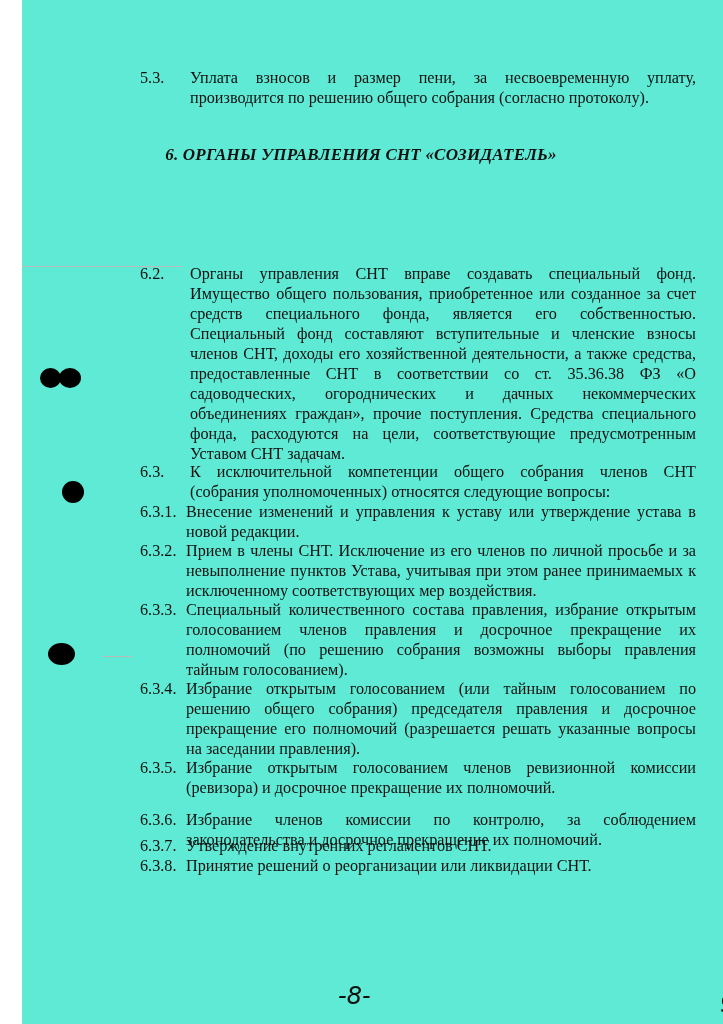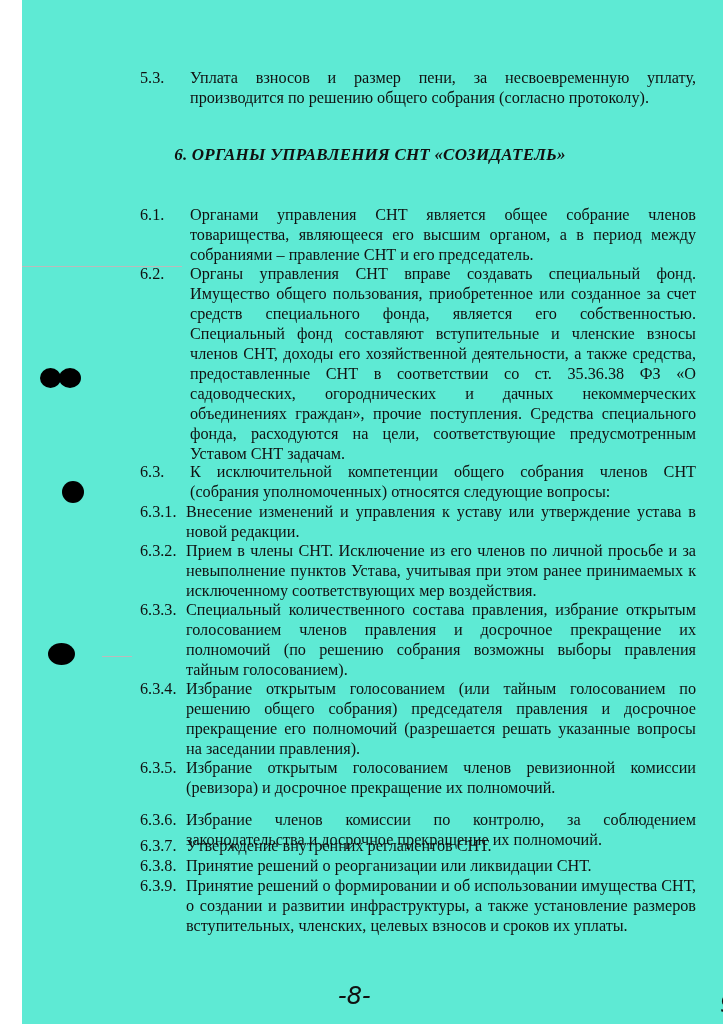--- a/index.html
+++ b/index.html
@@ -3,21 +3,21 @@
 <meta charset="utf-8">
 <style>
   html, body { margin:0; padding:0; background:#ffffff; }
   body { width:723px; height:1024px; position:relative; overflow:hidden;
          font-family:"Liberation Serif", "DejaVu Serif", serif; color:#111; }
   .page { position:absolute; left:0; top:0; width:723px; height:1024px; background:#5eead4;margin-left:22px; }
   .para { position:absolute; left:118px; width:556px; font-size:16.2px; line-height:20px; }
   .num { position:absolute; left:0; top:0; }
   .body { margin-left:50px; text-align:justify; text-align-last:left; }
   .body.wide { margin-left:46px; }
-  .heading { position:absolute; left:15px; width:666px; top:145px; text-align:center;
+  .heading { position:absolute; left:6px; width:666px; top:145px; text-align:center;
              font-weight:bold; font-style:italic; font-size:17px; letter-spacing:0.2px; }
   .hole { position:absolute; background:#000; border-radius:50%; }
   .dash { position:absolute; height:1px; background:#bbb; }
   .handwrite { position:absolute; font-family:"DejaVu Sans", sans-serif; font-style:italic; font-size:24px; color:#111; }
 </style>
 </head>
 <body>
 
 <div class="page">
 
@@ -28,24 +28,20 @@
   <div class="dash" style="left:0;top:266px;width:160px;"></div>
   <div class="dash" style="left:80px;top:656px;width:30px;"></div>
 
   <div class="para" style="top:68px;">
     <span class="num">5.3.</span>
     <div class="body">Уплата взносов и размер пени, за несвоевременную уплату, производится по решению общего собрания (согласно протоколу).</div>
   </div>
 
   <div class="heading">6.  ОРГАНЫ УПРАВЛЕНИЯ СНТ «СОЗИДАТЕЛЬ»</div>
 
-  <div class="para" style="top:205px;">
-    <span class="num">6.1.</span>
-    <div class="body">Органами управления СНТ является общее собрание членов товарищества, являющееся его высшим органом, а в период между собраниями – правление СНТ и его председатель.</div>
-  </div>
 
   <div class="para" style="top:264px;">
     <span class="num">6.2.</span>
     <div class="body">Органы управления СНТ вправе создавать специальный фонд. Имущество общего пользования, приобретенное или созданное за счет средств специального фонда, является его собственностью. Специальный фонд составляют вступительные и членские взносы членов СНТ, доходы его хозяйственной деятельности, а также средства, предоставленные СНТ в соответствии со ст. 35.36.38 ФЗ «О садоводческих, огороднических и дачных некоммерческих объединениях граждан», прочие поступления. Средства специального фонда, расходуются на цели, соответствующие предусмотренным Уставом СНТ задачам.</div>
   </div>
 
   <div class="para" style="top:462px;">
     <span class="num">6.3.</span>
     <div class="body">К исключительной компетенции общего собрания членов СНТ (собрания уполномоченных) относятся следующие вопросы:</div>
   </div>
@@ -83,20 +79,16 @@
   <div class="para" style="top:836px;">
     <span class="num">6.3.7.</span>
     <div class="body wide">Утверждение внутренних регламентов СНТ.</div>
   </div>
 
   <div class="para" style="top:856px;">
     <span class="num">6.3.8.</span>
     <div class="body wide">Принятие решений о реорганизации или ликвидации СНТ.</div>
   </div>
 
-  <div class="para" style="top:876px;">
-    <span class="num">6.3.9.</span>
-    <div class="body wide">Принятие решений о формировании и об использовании имущества СНТ, о создании и развитии инфраструктуры, а также установление размеров вступительных, членских, целевых взносов и сроков их уплаты.</div>
-  </div>
 
   <div class="handwrite" style="left:316px;top:982px;">-8-</div>
   <div class="handwrite" style="left:698px;top:990px;">9</div>
 </div>
 
 </body></html>

